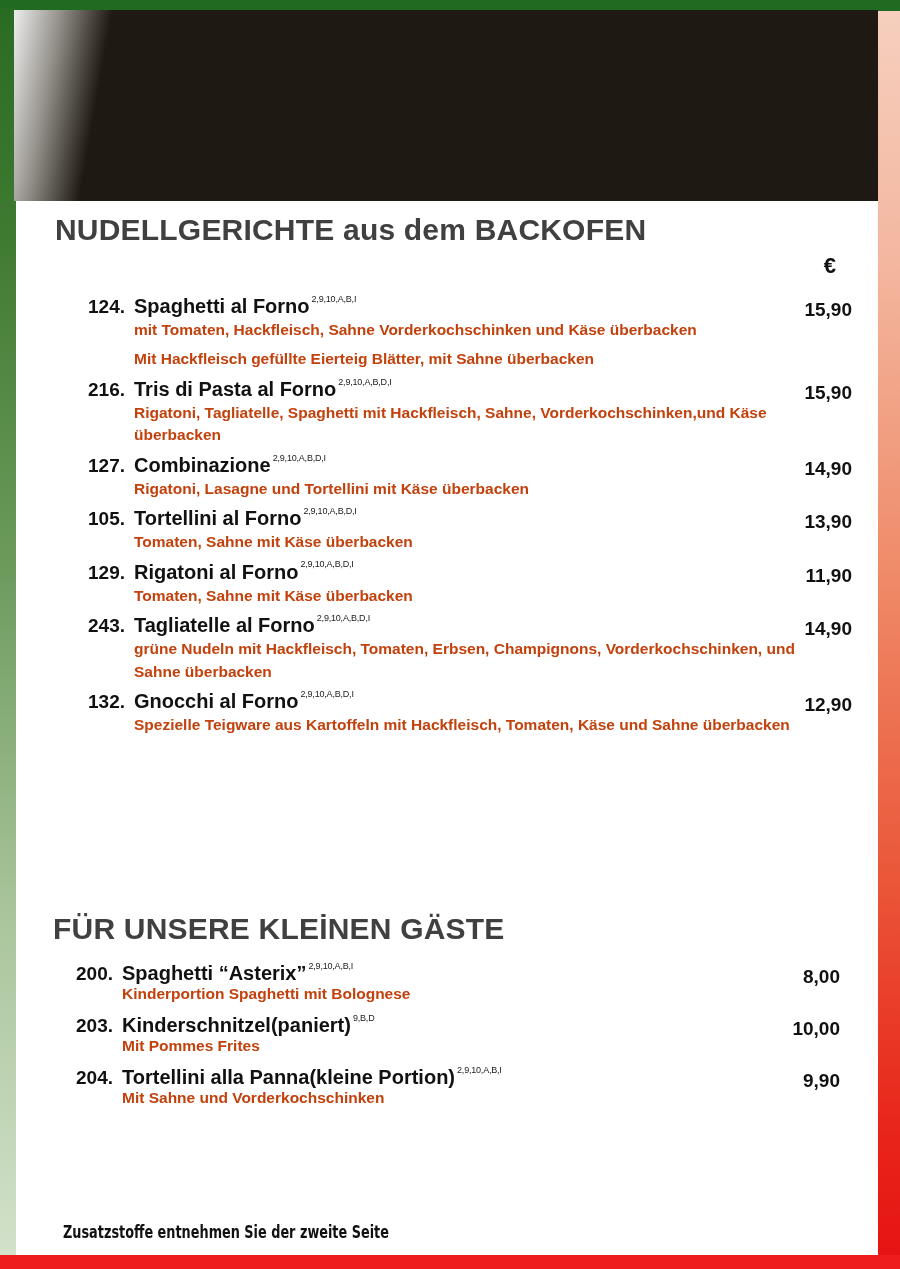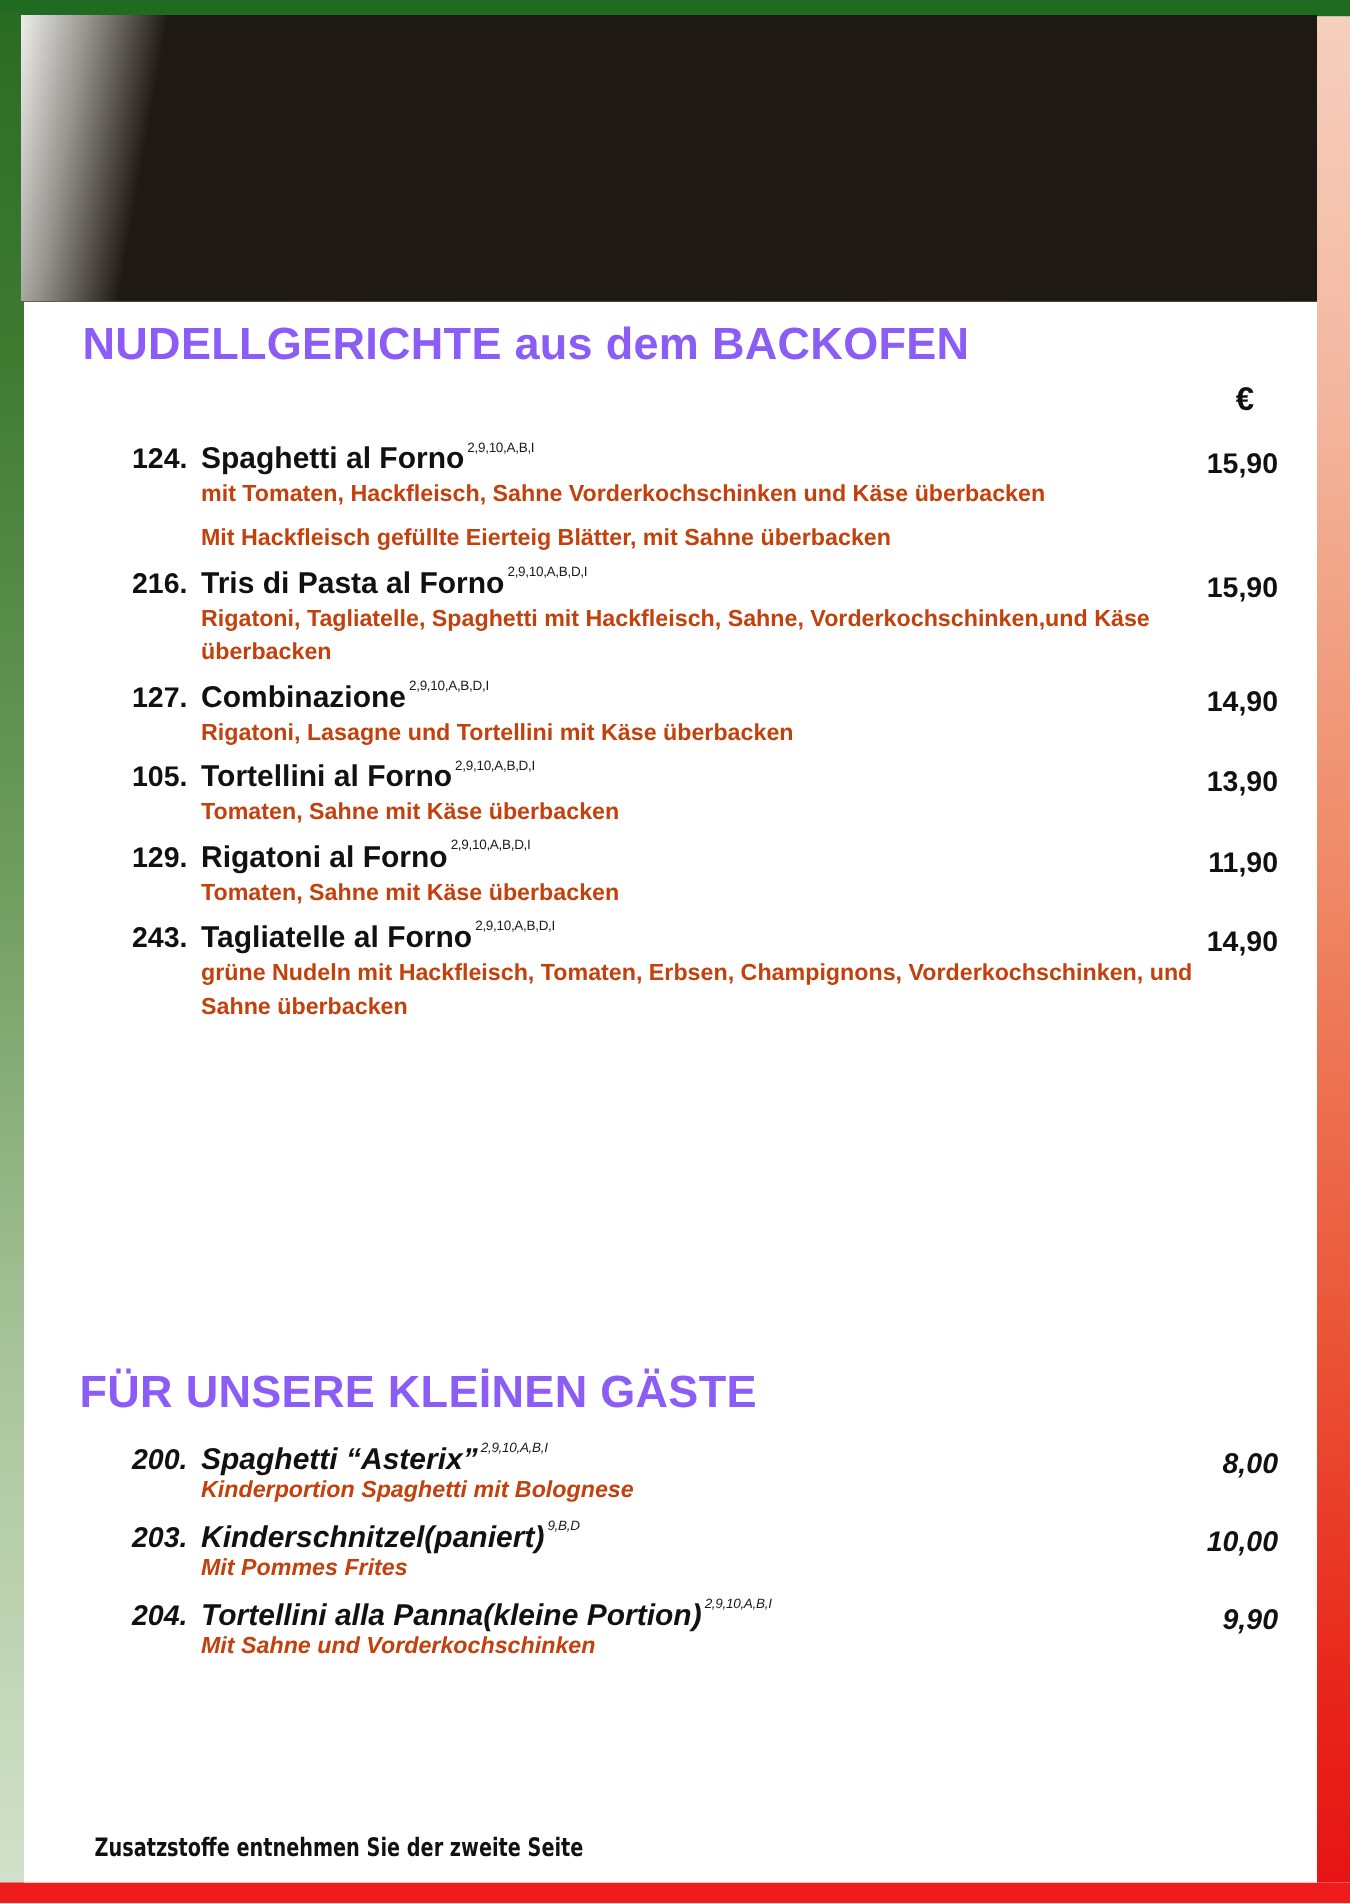--- a/index.html
+++ b/index.html
@@ -122,21 +122,21 @@
   }
 
   
   .content {
     position: absolute;
     left: 16px; top: 201px;
     width: 862px;
   }
 
   .section-title {
-    color: #8b5cf6;
+    color: #404040;
     font-weight: bold;
     font-size: 30px;
     letter-spacing: 0.2px;
     margin: 0;
     padding: 0;
   }
   .title-nudel {
     position: absolute;
     left: 39px; top: 12px;
     white-space: nowrap;
@@ -156,23 +156,22 @@
     left: 16px; top: 94px;
     width: 862px;
   }
   .title-kinder {
     position: absolute;
     left: 37px; top: 711px;
     white-space: nowrap;
   }
   .items-b {
     position: absolute;
-    left: 16px; top: 761px;
+    left: 4px; top: 761px;
     width: 862px;
-    font-style: italic;
   }
 
   .item {
     position: relative;
     margin: 0 0 7px 0;
   }
   .item-head {
     position: relative;
     display: block;
     white-space: nowrap;
@@ -291,20 +290,24 @@
           <div class="desc">Tomaten, Sahne mit Käse überbacken</div>
         </div>
         <div class="item">
           <div class="item-head"><span class="num">129.</span><span class="name">Rigatoni al Forno</span><span class="aller">2,9,10,A,B,D,I</span><span class="price">11,90</span></div>
           <div class="desc">Tomaten, Sahne mit Käse überbacken</div>
         </div>
         <div class="item">
           <div class="item-head"><span class="num">243.</span><span class="name">Tagliatelle al Forno</span><span class="aller">2,9,10,A,B,D,I</span><span class="price">14,90</span></div>
           <div class="desc">grüne Nudeln mit Hackfleisch, Tomaten, Erbsen, Champignons, Vorderkochschinken, und Sahne überbacken</div>
         </div>
+        <div class="item">
+          <div class="item-head"><span class="num">132.</span><span class="name">Gnocchi al Forno</span><span class="aller">2,9,10,A,B,D,I</span><span class="price">12,90</span></div>
+          <div class="desc">Spezielle Teigware aus Kartoffeln mit Hackfleisch, Tomaten, Käse und Sahne überbacken</div>
+        </div>
       </div>
 
     <h1 class="section-title title-kinder">FÜR UNSERE KLEİNEN GÄSTE</h1>
 
     <div class="items-b">
         <div class="item">
           <div class="item-head"><span class="num">200.</span><span class="name">Spaghetti “Asterix”</span><span class="aller">2,9,10,A,B,I</span><span class="price">8,00</span></div>
           <div class="desc">Kinderportion Spaghetti mit Bolognese</div>
         </div>
         <div class="item">

